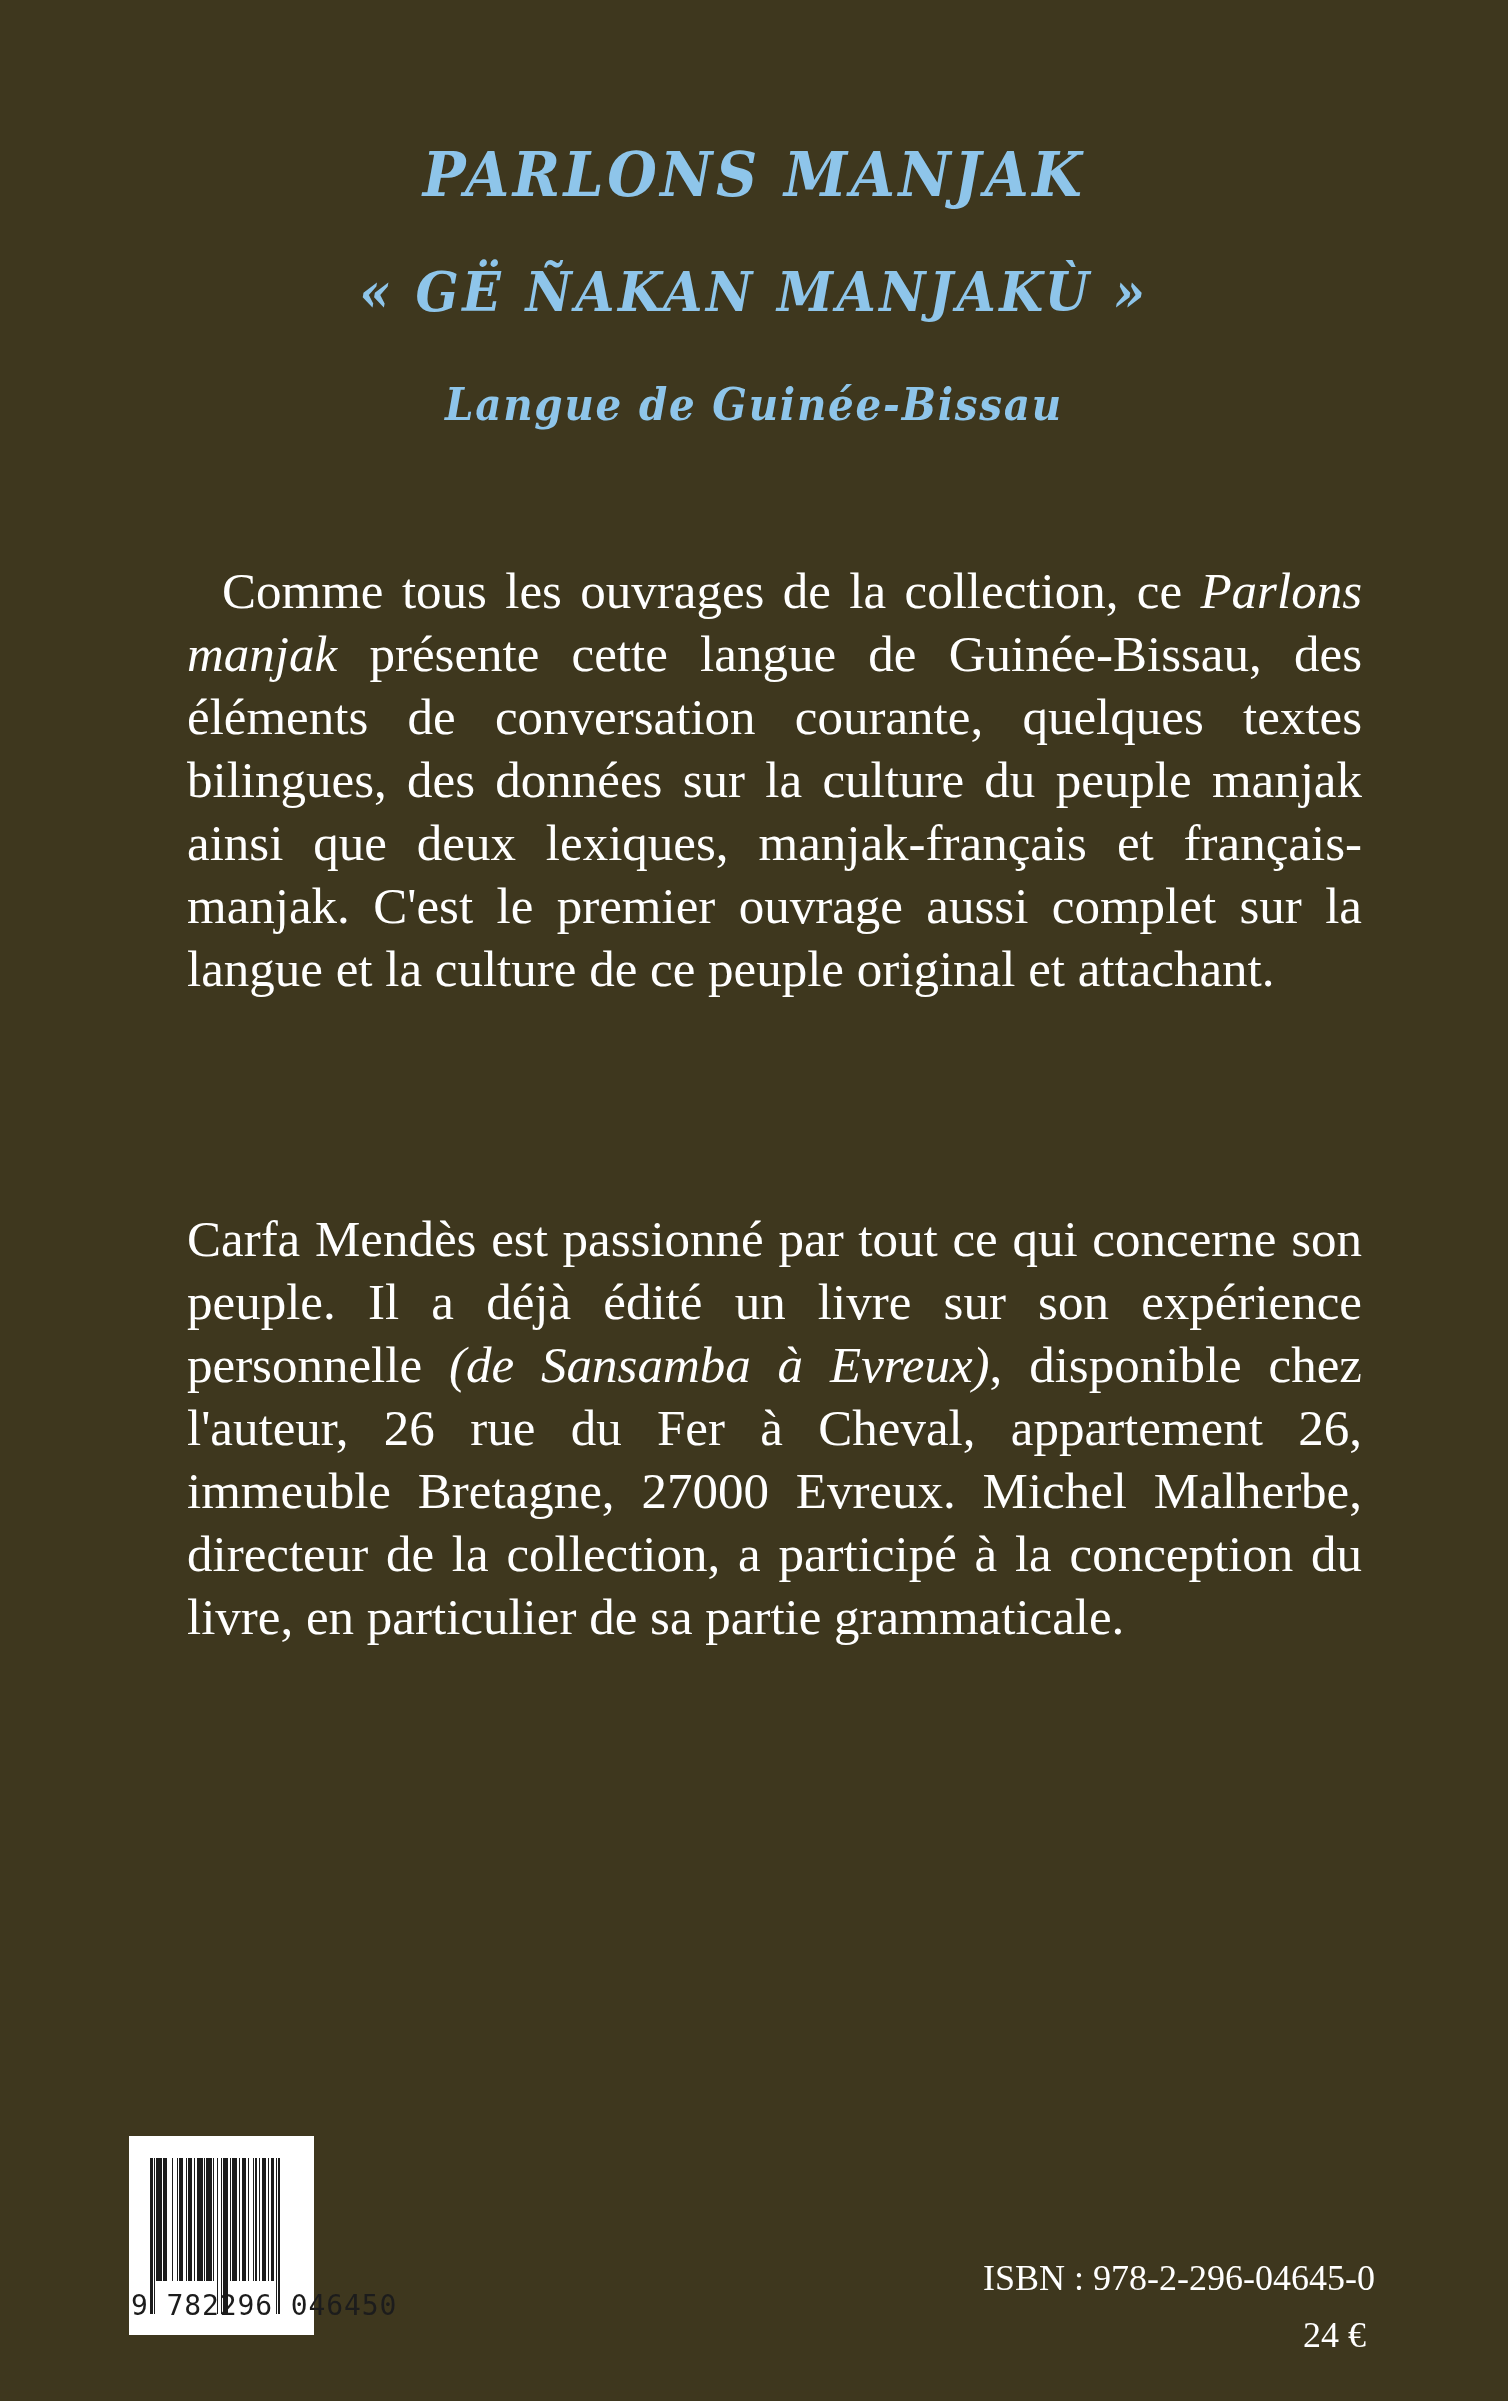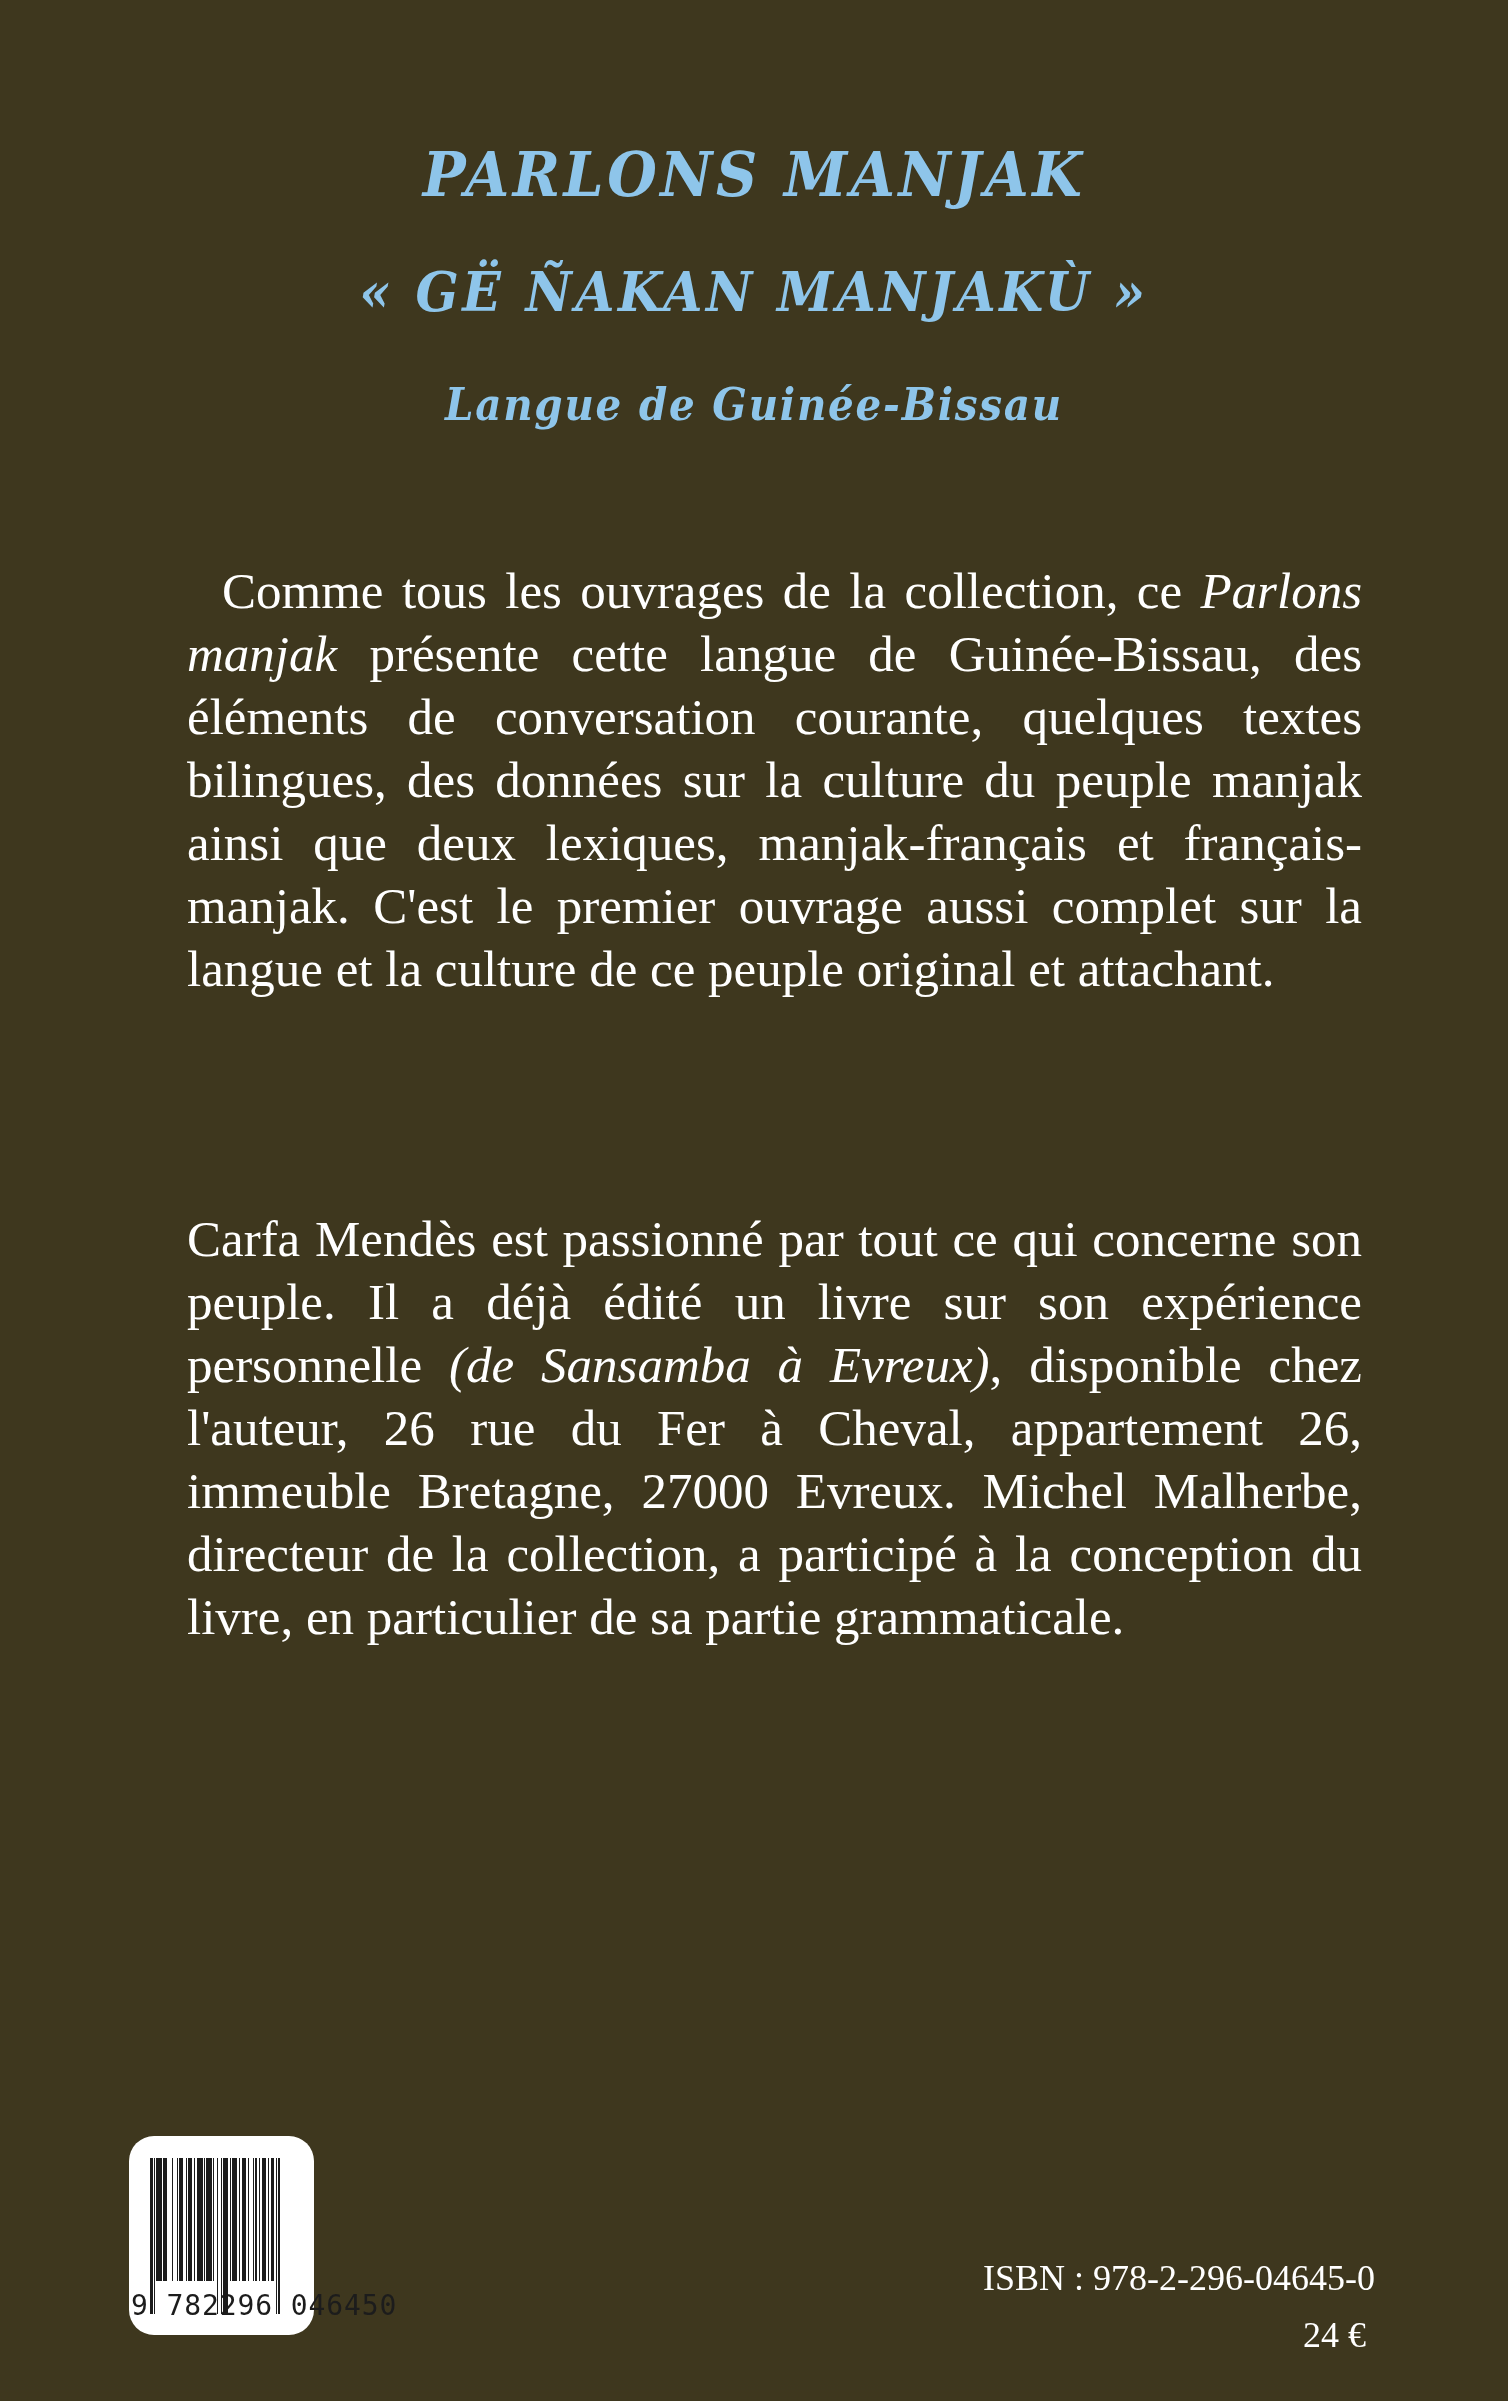--- a/index.html
+++ b/index.html
@@ -24,21 +24,20 @@
     font-size: 51px; line-height: 63px; text-align: justify;
     transform-origin: left top;
   }
   .p1 { top: 560px; text-indent: 35px; }
   .p2 { top: 1208px; }
   .para em { font-style: italic; }
 
   .barcode-box {
     position: absolute; left: 130px; top: 2136px; width: 187px; height: 199px;
     background: #ffffff;
-    border-radius: 25px;
   }
   .barcode-box { width: 185px; left: 129px; }
   .bars {
     position: absolute; left: 21px; top: 22px; width: 151px; height: 123px;
     display: flex; align-items: flex-start;
   }
   .bars span { display: block; background: #1c1c1c; height: 123px; }
   .bars span.gap { background: transparent; }
   .bars span.long { height: 156px; }
   .barcode-digits {

